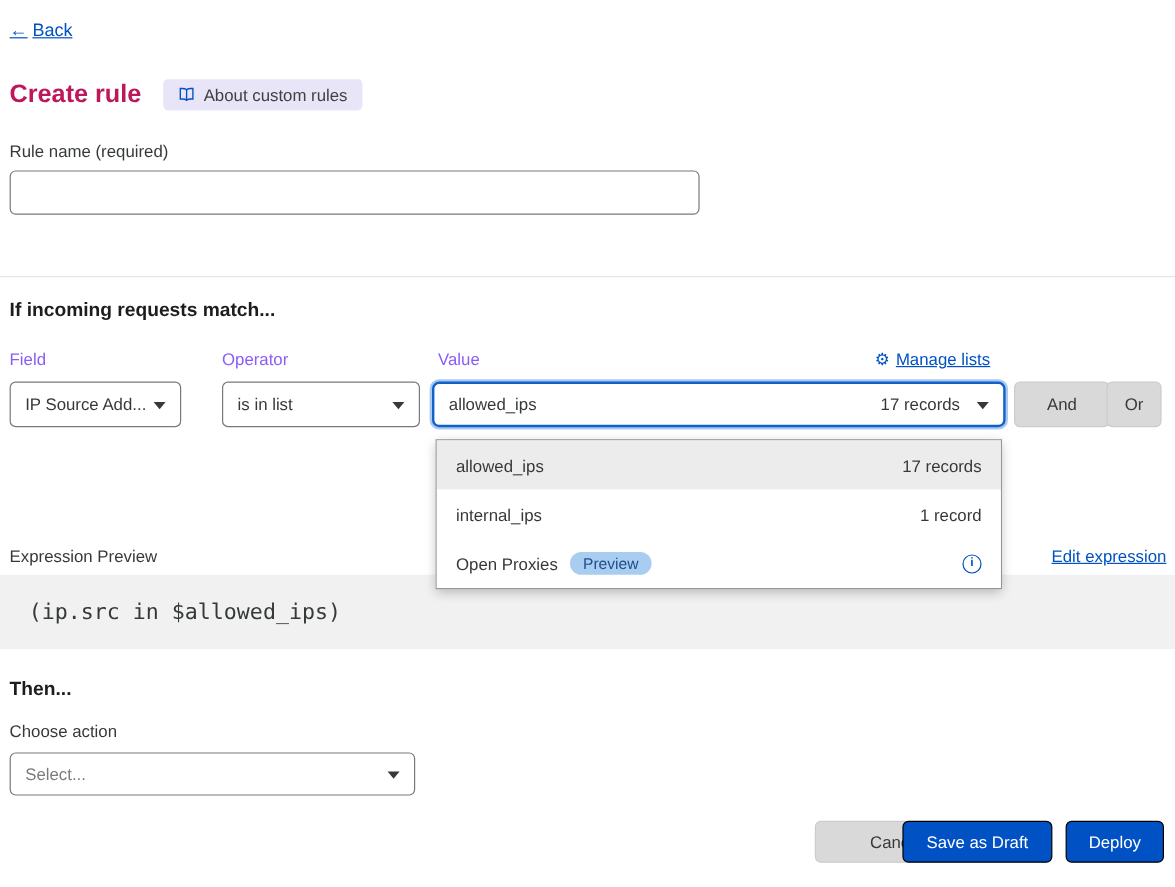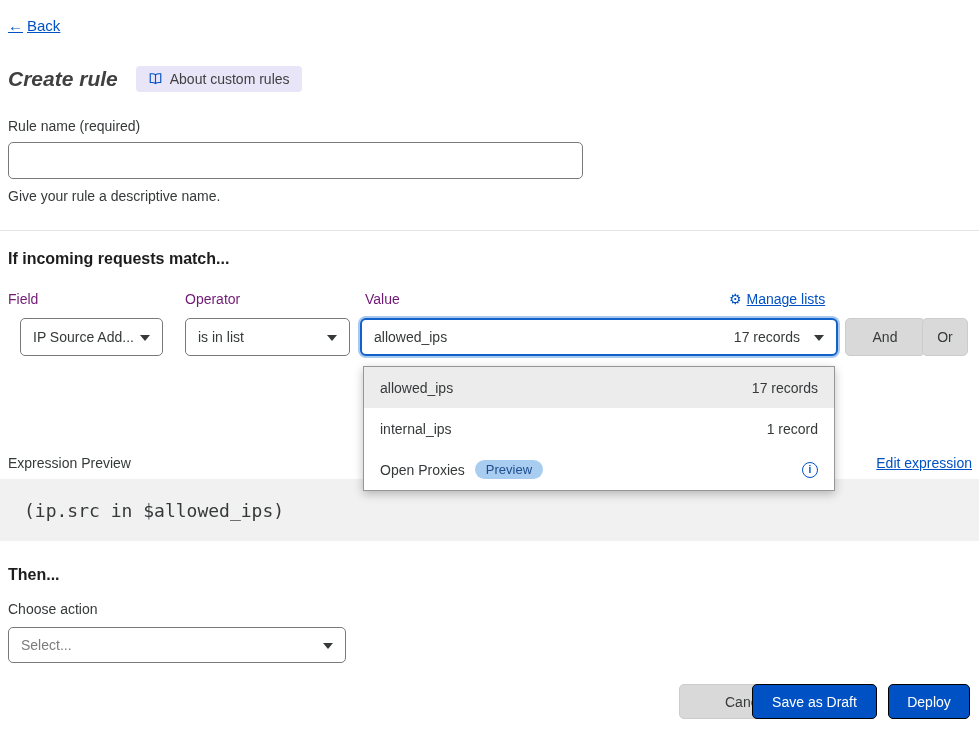--- a/index.html
+++ b/index.html
@@ -17,21 +17,21 @@
 
   
   .back-link {
     position: absolute; top: 17px; left: 8px;
     color: #0051c3; text-decoration: underline; font-size: 15px;
     display: inline-flex; align-items: center; gap: 4px;
   }
 
   
   .title-row { position: absolute; top: 66px; left: 8px; display: flex; align-items: center; gap: 18px; }
-  .page-title { font-size: 21px; font-weight: bold; color: #404040; font-style: italic; }
+  .page-title { font-size: 21px; font-weight: bold; color: #be185d; }
   .about-chip {
     display: inline-flex; align-items: center; gap: 7px;
     background: #e9e5f8; color: #404040;
     padding: 5px 12px; border-radius: 4px; font-size: 14px;
   }
 
   
   .rule-name-label { position: absolute; top: 118px; left: 8px; }
   .rule-name-input {
     position: absolute; top: 142px; left: 8px;
@@ -39,38 +39,38 @@
     border: 1px solid #797979; border-radius: 5px;
     padding: 0 12px; font-family: inherit; font-size: 14px; color: #36393a;
     outline: none; background: #fff;
   }
   .rule-name-help { position: absolute; top: 188px; left: 8px; }
 
   .divider { position: absolute; top: 230px; left: 0; width: 979px; height: 1px; background: #e4e4e4; }
 
   
   .match-title { position: absolute; top: 250px; left: 8px; font-size: 16px; font-weight: bold; color: #1d1d1d; }
-  .col-label { position: absolute; top: 291px; font-size: 14px; color: #701a75; }
+  .col-label { position: absolute; top: 291px; font-size: 14px; color: #8b5cf6; }
   .lbl-field { left: 8px; }
   .lbl-operator { left: 185px; }
   .lbl-value { left: 365px; }
   .manage-link {
     position: absolute; top: 291px; left: 729px;
     color: #0051c3; display: inline-flex; align-items: center; gap: 5px;
   }
   .manage-link .link-txt { text-decoration: underline; }
   .gear { font-size: 14px; }
 
   .select {
     position: absolute; top: 318px; height: 38px;
     border: 1px solid #797979; border-radius: 5px; background: #fff;
     display: flex; align-items: center; justify-content: space-between;
     padding: 0 12px; cursor: pointer;
   }
-  .sel-field { left: 20px; width: 143px; }
+  .sel-field { left: 8px; width: 143px; }
   .sel-operator { left: 185px; width: 165px; }
   .sel-value {
     left: 360px; width: 478px;
     border: 2px solid #1061c9; border-radius: 6px;
     box-shadow: 0 0 0 2px #a9c9ef;
   }
   .sel-right { display: flex; align-items: center; gap: 14px; }
   .chev {
     width: 0; height: 0;
     border-left: 5px solid transparent; border-right: 5px solid transparent;
@@ -150,21 +150,20 @@
           <path d="M8 3.2C7 2.3 5.6 2 4 2H2v10h2c1.6 0 3 .3 4 1.2 1-.9 2.4-1.2 4-1.2h2V2h-2c-1.6 0-3 .3-4 1.2z"></path>
           <path d="M8 3.2v9.9"></path>
         </svg>
       </span>
       <span>About custom rules</span>
     </a>
   </div>
 
   <label class="rule-name-label">Rule name (required)</label>
   <input class="rule-name-input" type="text" value="" style="">
-  <div class="rule-name-help">Give your rule a descriptive name.</div>
 
   <div class="divider"></div>
 
   <h2 class="match-title">If incoming requests match...</h2>
 
   <div class="col-label lbl-field">Field</div>
   <div class="col-label lbl-operator">Operator</div>
   <div class="col-label lbl-value">Value</div>
 
   <a class="manage-link">

